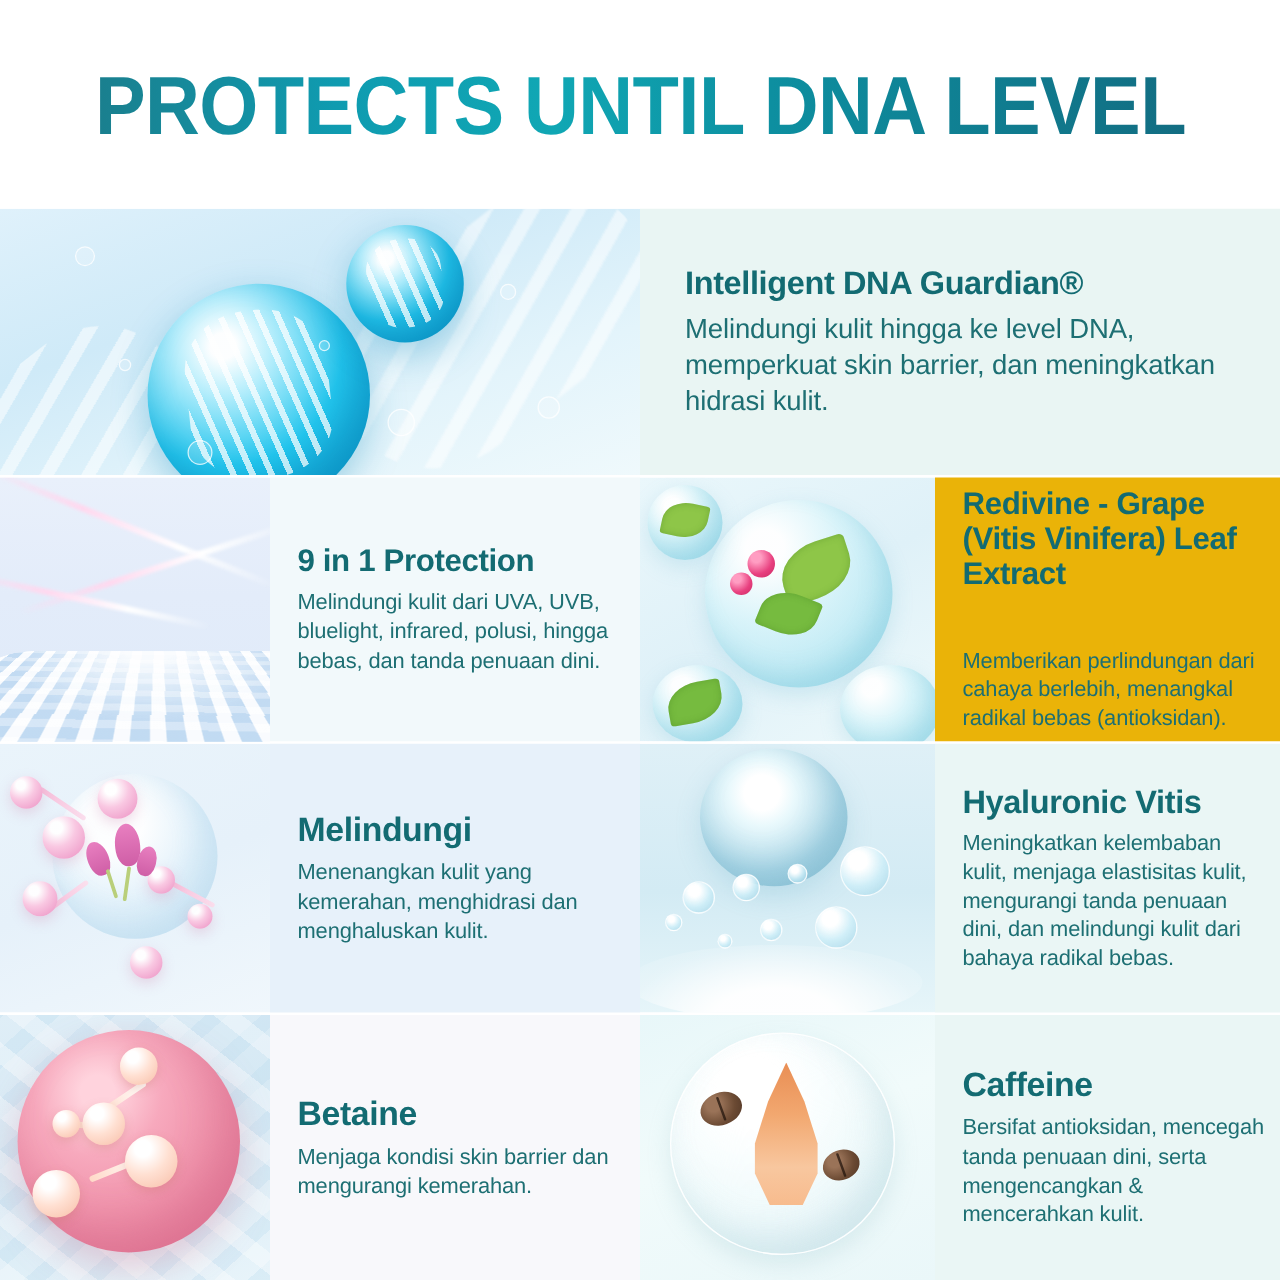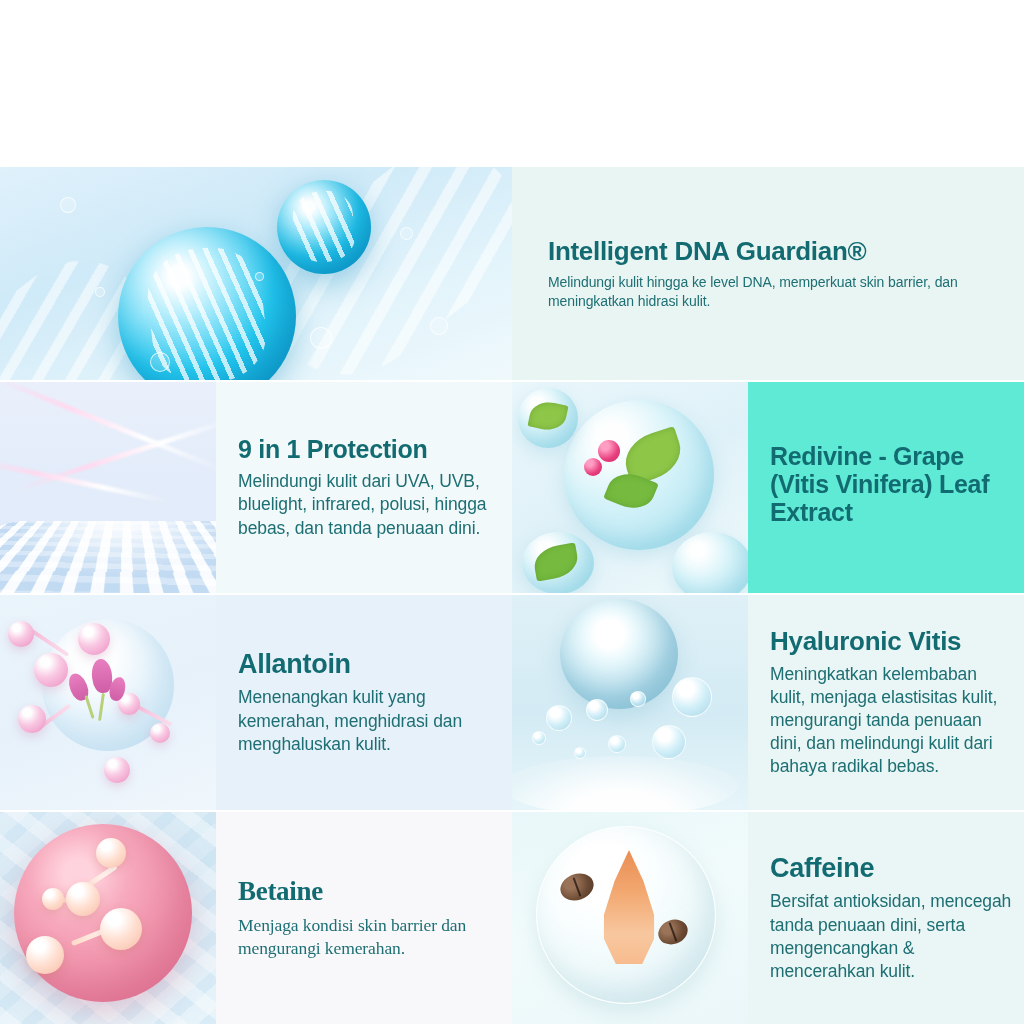--- a/index.html
+++ b/index.html
@@ -35,35 +35,35 @@
   .row-2 { top:215px; height:211px; }
   .row-3 { top:428px; height:215px; }
   .row-4 { top:645px; height:212px; }
 
   .cell { position:relative; height:100%; overflow:hidden; }
 
   
   .panel { display:flex; flex-direction:column; justify-content:center; }
   .panel-pad { padding:0 30px 0 36px; }
   .bg-mint   { background:#e9f5f3; }
-  .bg-mint2  { background:#5eead4;gap:37px; }
+  .bg-mint2  { background:#eab308;gap:37px; }
   .bg-ice    { background:#f2f9fb; }
   .bg-blue   { background:#e7f1fa; }
-  .bg-white  { background:#f8f8fb;font-family:Liberation Serif, serif; }
+  .bg-white  { background:#f8f8fb; }
   .bg-mintlt { background:#eaf6f5; }
 
   h2.head {
     color:#136b72; font-weight:bold; line-height:1.12;
     margin-bottom:7px; letter-spacing:-0.3px;
   }
   .h-28 { font-size:27px; }
   .h-26 { font-size:26px; }
   .h-25 { font-size:25px; }
   p.body {
-    color:#1d6f73; font-size:14px; line-height:1.32; letter-spacing:-0.1px;
+    color:#1d6f73; font-size:22px; line-height:1.32; letter-spacing:-0.1px;
   }
   p.body.sm { font-size:17.5px; }
 
   
   .art { position:absolute; inset:0; }
 
   
   .art-dna { background:linear-gradient(160deg,#dff1fb 0%,#cfeaf8 35%,#e3f4fb 70%,#eff9fc 100%); }
   .helix {
     position:absolute; width:90px; height:250px; opacity:.55;
@@ -178,20 +178,23 @@
     background:radial-gradient(circle at 36% 30%, #9a7358 0 20%, #6b4a33 60%, #4e3525 100%);
     transform:rotate(-20deg); }
   .bean::after { content:""; position:absolute; left:46%; top:10%; width:2px; height:80%;
     background:rgba(35,22,14,.75); border-radius:2px; }
 </style>
 </head>
 <body>
 
 <div class="page">
 
+  <div class="header">
+    <div class="title">PROTECTS UNTIL DNA LEVEL</div>
+  </div>
 
   <div class="grid">
 
     <div class="row row-1">
       <div class="cell" style="width:512px">
         <div class="art art-dna">
           <div class="helix a"></div>
           <div class="helix b"></div>
           <div class="sphere big">
               <div class="dna-in"></div>
@@ -236,20 +239,21 @@
           <div class="berry" style="left:72px;top:76px;width:18px;height:18px"></div>
           <div class="gbub" style="left:6px;top:6px;width:60px;height:60px"></div>
           <div class="leaf" style="left:18px;top:20px;width:36px;height:28px;transform:rotate(12deg)"></div>
           <div class="gbub" style="left:10px;top:150px;width:72px;height:62px"></div>
           <div class="leaf d" style="left:22px;top:164px;width:44px;height:32px;transform:rotate(-10deg)"></div>
           <div class="gbub" style="left:160px;top:150px;width:80px;height:70px"></div>
         </div>
       </div>
       <div class="cell panel bg-mint2" style="width:276px;padding:0 20px 0 22px">
         <h2 class="head h-25">Redivine - Grape (Vitis Vinifera) Leaf Extract</h2>
+        <p class="body sm">Memberikan perlindungan dari cahaya berlebih, menangkal radikal bebas (antioksidan).</p>
       </div>
     </div>
 
     <div class="row row-3">
       <div class="cell" style="width:216px">
         <div class="art art-allan">
           <div class="flowerbub" style="left:42px;top:24px;width:132px;height:132px"></div>
           <div class="bond" style="left:28px;top:46px;width:44px;transform:rotate(34deg)"></div>
           <div class="bond" style="left:34px;top:120px;width:40px;transform:rotate(-36deg)"></div>
           <div class="bond" style="left:132px;top:118px;width:42px;transform:rotate(28deg)"></div>
@@ -261,21 +265,21 @@
           <div class="pbub" style="left:150px;top:128px;width:20px;height:20px"></div>
           <div class="pbub" style="left:104px;top:162px;width:26px;height:26px"></div>
           <div class="petal" style="left:92px;top:64px;width:20px;height:34px;transform:rotate(-6deg)"></div>
           <div class="petal" style="left:70px;top:78px;width:17px;height:28px;transform:rotate(-22deg)"></div>
           <div class="petal" style="left:110px;top:82px;width:15px;height:24px;transform:rotate(14deg)"></div>
           <div class="stem" style="left:100px;top:98px;height:28px;transform:rotate(8deg)"></div>
           <div class="stem" style="left:88px;top:100px;height:24px;transform:rotate(-18deg)"></div>
         </div>
       </div>
       <div class="cell panel bg-blue" style="width:296px;padding:0 18px 0 22px">
-        <h2 class="head h-28">Allantoin</h2>
+        <h2 class="head h-28">Melindungi</h2>
         <p class="body sm">Menenangkan kulit yang kemerahan, menghidrasi dan menghaluskan kulit.</p>
       </div>
       <div class="cell" style="width:236px">
         <div class="art art-water">
           <div class="wsphere" style="left:48px;top:4px;width:118px;height:110px"></div>
           <div class="wb" style="left:160px;top:82px;width:40px;height:40px"></div>
           <div class="wb" style="left:34px;top:110px;width:26px;height:26px"></div>
           <div class="wb" style="left:74px;top:104px;width:22px;height:22px"></div>
           <div class="wb" style="left:118px;top:96px;width:16px;height:16px"></div>
           <div class="wb" style="left:96px;top:140px;width:18px;height:18px"></div>

